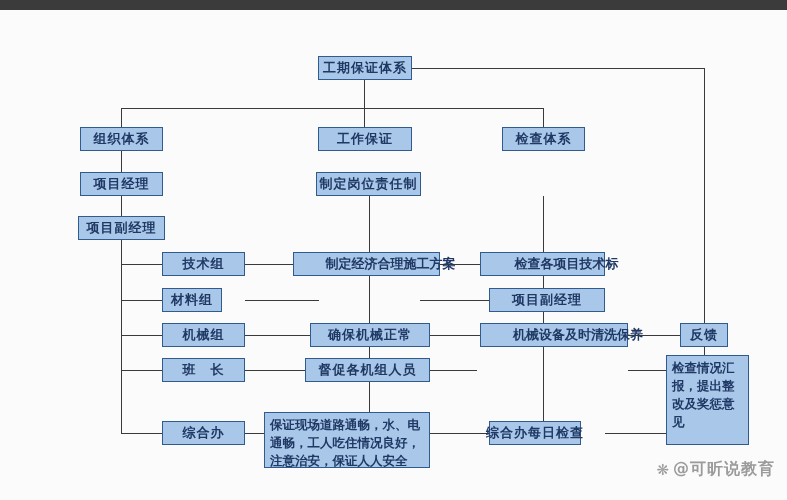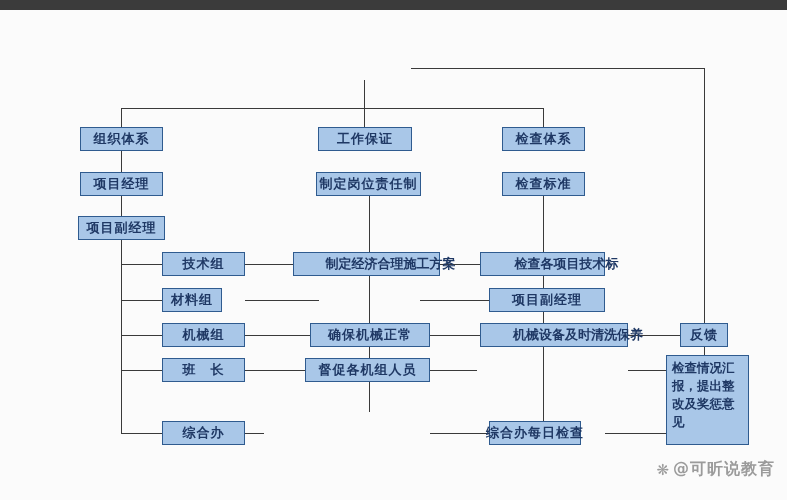--- a/index.html
+++ b/index.html
@@ -60,47 +60,48 @@
   <div class="line h" style="left:245px;top:433px;width:19px"></div>
   <div class="line h" style="left:440px;top:264px;width:40px"></div>
   <div class="line h" style="left:420px;top:300px;width:69px"></div>
   <div class="line h" style="left:430px;top:335px;width:50px"></div>
   <div class="line h" style="left:430px;top:370px;width:47px"></div>
   <div class="line h" style="left:430px;top:433px;width:59px"></div>
   <div class="line h" style="left:628px;top:335px;width:52px"></div>
   <div class="line h" style="left:628px;top:370px;width:38px"></div>
   <div class="line h" style="left:605px;top:433px;width:61px"></div>
 
+  <div class="node" style="left:318px;top:56px;width:94px;height:24px">工期保证体系</div>
 
   <div class="node" style="left:80px;top:127px;width:83px;height:24px">组织体系</div>
   <div class="node" style="left:318px;top:127px;width:94px;height:24px">工作保证</div>
   <div class="node" style="left:502px;top:127px;width:83px;height:24px">检查体系</div>
 
   <div class="node" style="left:80px;top:172px;width:83px;height:24px">项目经理</div>
   <div class="node" style="left:316px;top:172px;width:105px;height:24px">制定岗位责任制</div>
-  <div class="node" style="left:502px;top:172px;width:83px;height:24px">检查标准</div>
 
   <div class="node" style="left:78px;top:216px;width:87px;height:24px">项目副经理</div>
 
   <div class="node" style="left:162px;top:252px;width:83px;height:24px">技术组</div>
   <div class="node tight" style="left:293px;top:252px;width:147px;height:24px">制定经济合理施工方案</div>
   <div class="node tight" style="left:480px;top:252px;width:125px;height:24px">检查各项目技术标</div>
 
   <div class="node" style="left:162px;top:288px;width:60px;height:24px">材料组</div>
   <div class="node" style="left:489px;top:288px;width:116px;height:24px">项目副经理</div>
 
   <div class="node" style="left:162px;top:323px;width:83px;height:24px">机械组</div>
   <div class="node" style="left:310px;top:323px;width:120px;height:24px">确保机械正常</div>
   <div class="node tight" style="left:480px;top:323px;width:148px;height:24px">机械设备及时清洗保养</div>
   <div class="node" style="left:680px;top:323px;width:48px;height:24px">反馈</div>
 
   <div class="node" style="left:162px;top:358px;width:83px;height:24px">班　长</div>
   <div class="node" style="left:305px;top:358px;width:125px;height:24px">督促各机组人员</div>
   <div class="node multi" style="left:666px;top:355px;width:83px;height:90px">检查情况汇报，提出整改及奖惩意见</div>
 
   <div class="node" style="left:162px;top:421px;width:83px;height:24px">综合办</div>
+  <div class="node multi" style="left:264px;top:412px;width:166px;height:56px">保证现场道路通畅，水、电通畅，工人吃住情况良好，注意治安，保证人人安全</div>
   <div class="node" style="left:489px;top:421px;width:92px;height:24px">综合办每日检查</div>
 
   <div class="watermark">
     <span class="wicon">❋</span>
     <span>@可昕说教育</span>
   </div>
 </div>
 
 </body></html>

